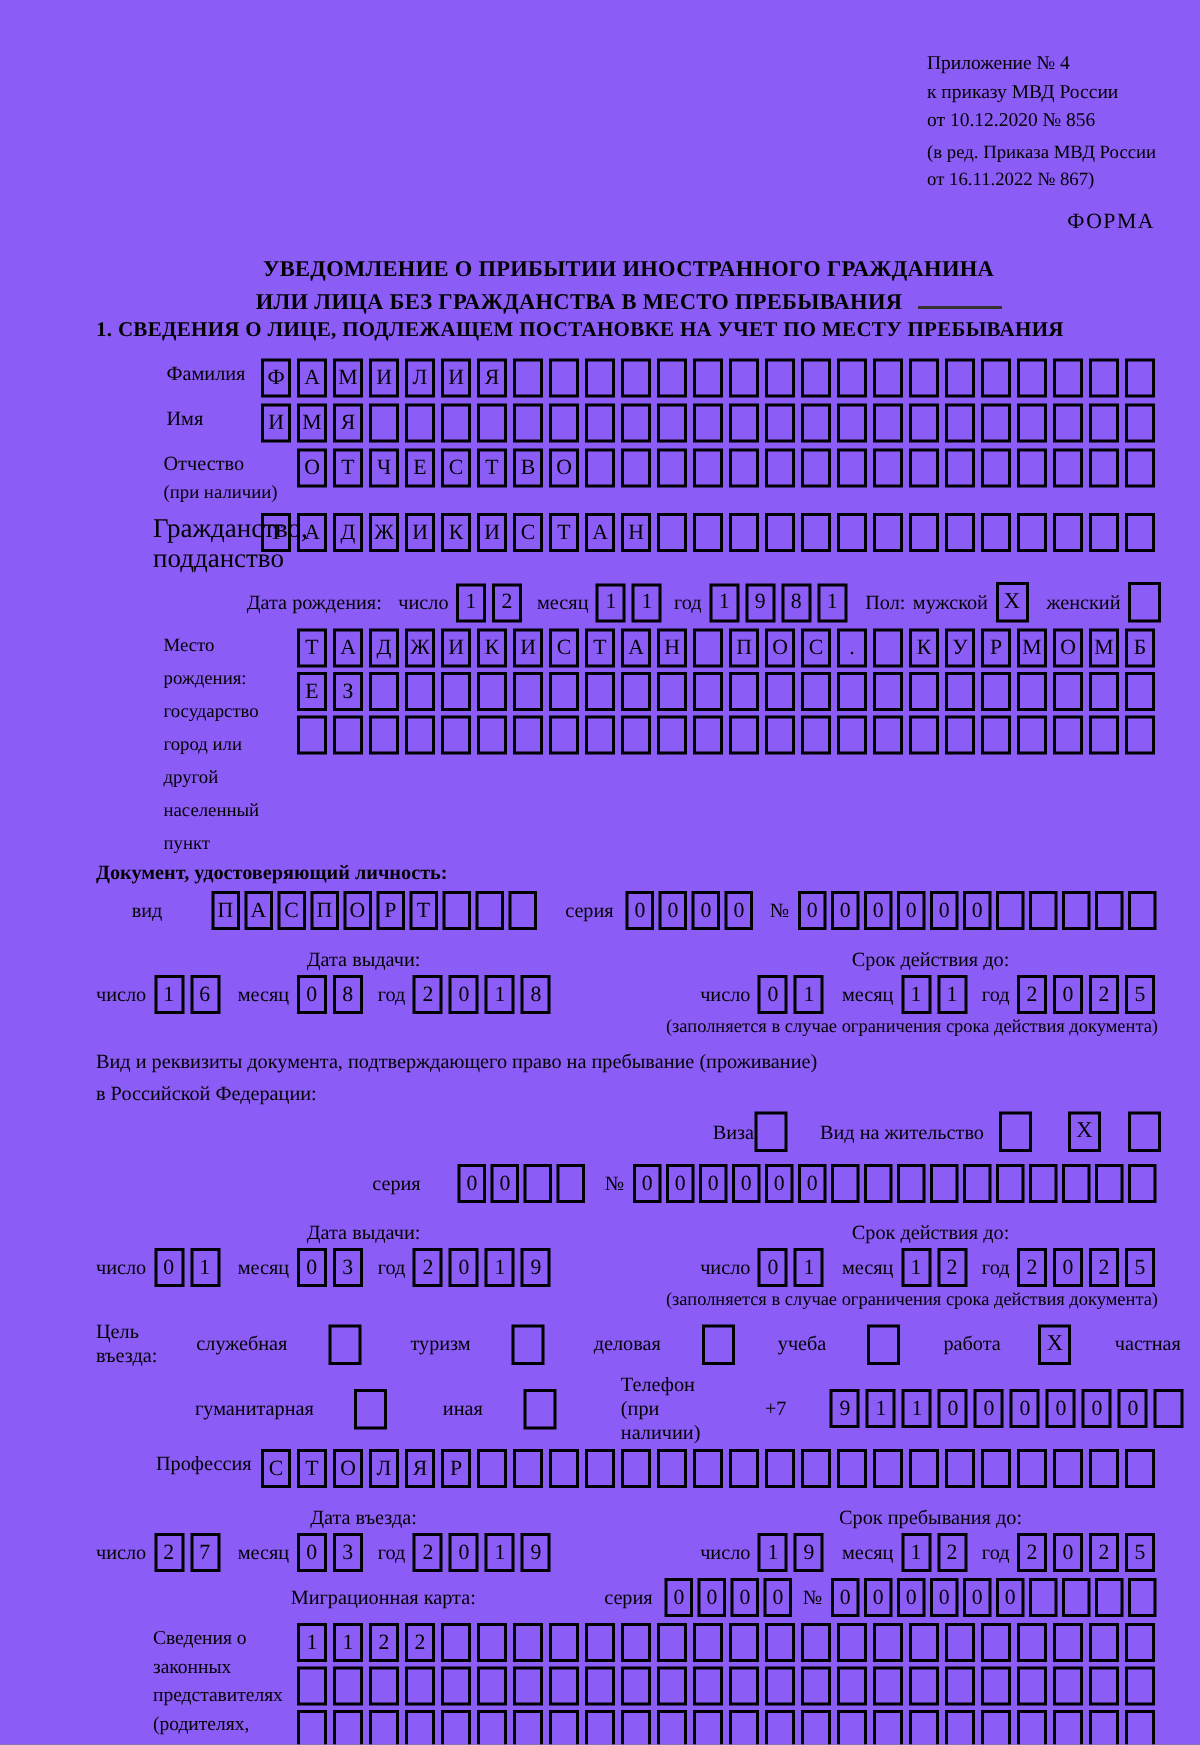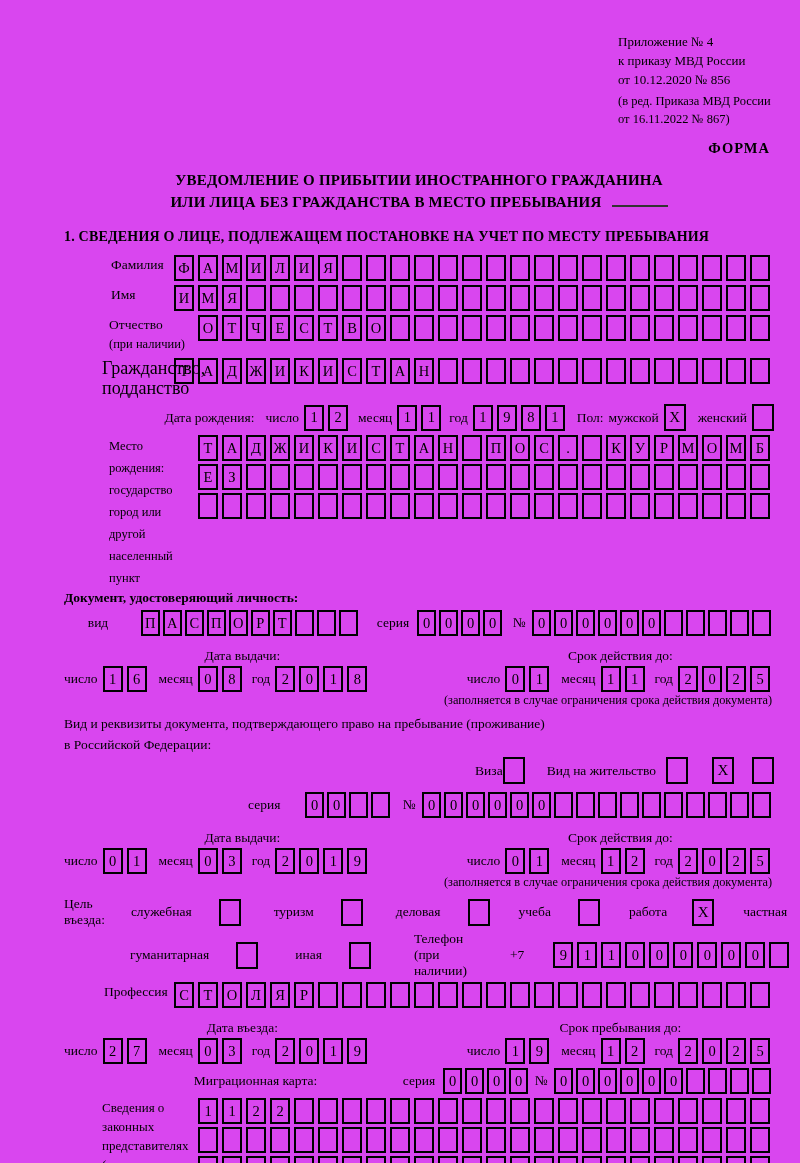--- a/index.html
+++ b/index.html
@@ -1,28 +1,28 @@
 <!DOCTYPE html>
 <html><head>
 <meta charset="utf-8">
 <style>
   * { box-sizing: border-box; }
   html,body { margin:0; padding:0; background:#888; }
   body { font-family:"Liberation Serif","DejaVu Serif",serif; color:#000; }
-  .page { width:800px; height:1163px; background:#d946ef; margin:0 auto; padding:32px 26px 8px 64px; overflow:hidden; position:relative; }
+  .page { width:800px; height:1163px; background:#8b5cf6; margin:0 auto; padding:32px 26px 8px 64px; overflow:hidden; position:relative; }
 
   .appendix { margin-left:554px; font-size:13px; line-height:19px; }
   .amend { font-size:12.5px; line-height:18px; }
   .amend-block { margin-top:3px; }
-  .forma { text-align:right; font-weight:bold; font-size:14.5px; letter-spacing:1px; margin-top:12px; padding-right:4px; }
+  .forma { text-align:right; font-weight:normal; font-size:14.5px; letter-spacing:1px; margin-top:12px; padding-right:4px; }
 
   .title { text-align:center; font-weight:bold; font-size:15px; line-height:22px; margin-top:12px; letter-spacing:.2px; }
   .tline { display:inline-block; width:56px; height:13px; border-bottom:2px solid #333; margin-left:10px; }
 
-  .sheading { font-weight:bold; font-size:14px; margin-top:16px; letter-spacing:.2px; white-space:nowrap; }
+  .sheading { font-weight:bold; font-size:14px; letter-spacing:.2px; white-space:nowrap; }
 
   .frow { display:flex; align-items:flex-start; margin-top:4px;justify-content:flex-end; }
   .flabel { font-size:13.5px; line-height:20px; flex:0 0 auto; }
   .flabel-sm { font-size:12.5px; line-height:22px; }
 
   .boxes { display:flex; flex:0 0 auto; }
   .cb { width:20px; height:26px; border:2px solid #000; margin-right:4px; display:inline-flex; align-items:center; justify-content:center; font-size:14.5px; flex:0 0 auto; }
   .sm .cb { width:19px; margin-right:3px; }
   .ck { width:22px; height:27px; border:2px solid #000; display:inline-flex; align-items:center; justify-content:center; font-size:15px; flex:0 0 auto; }
 

